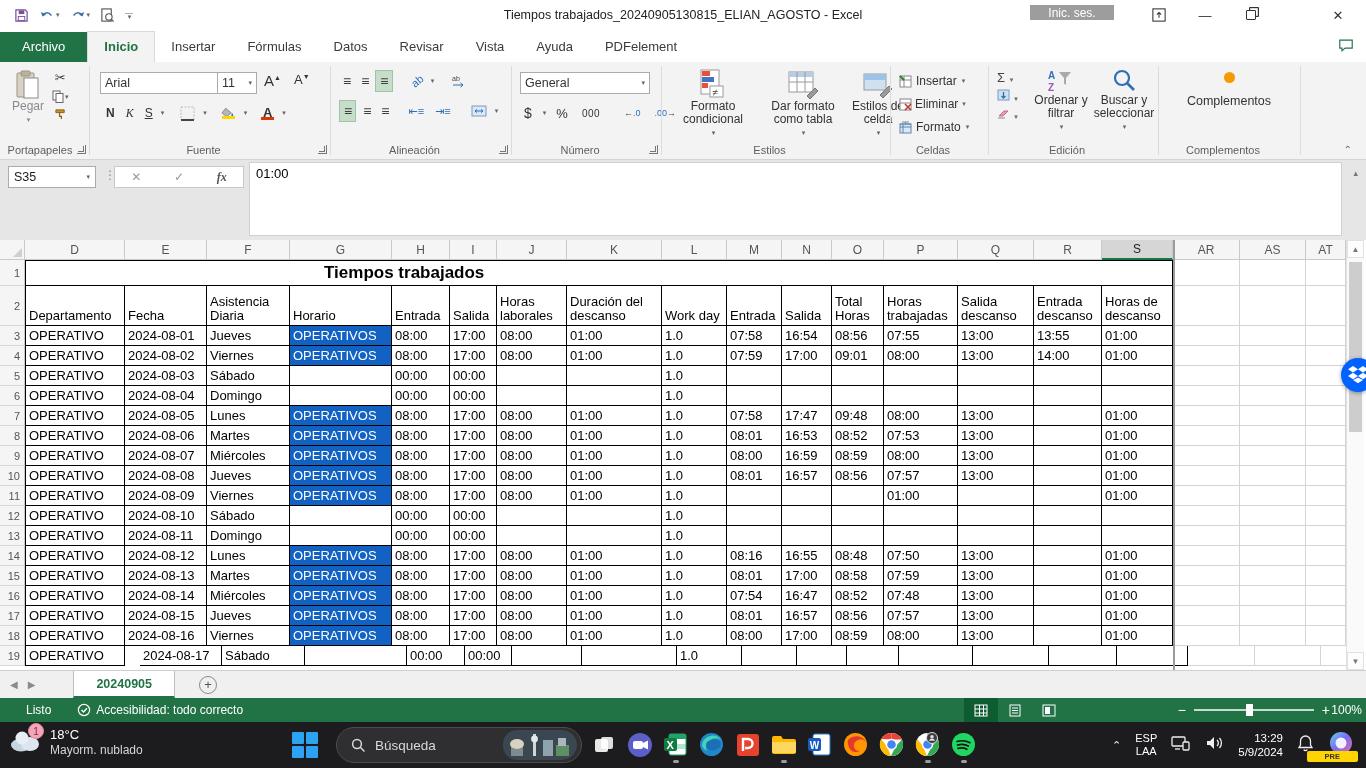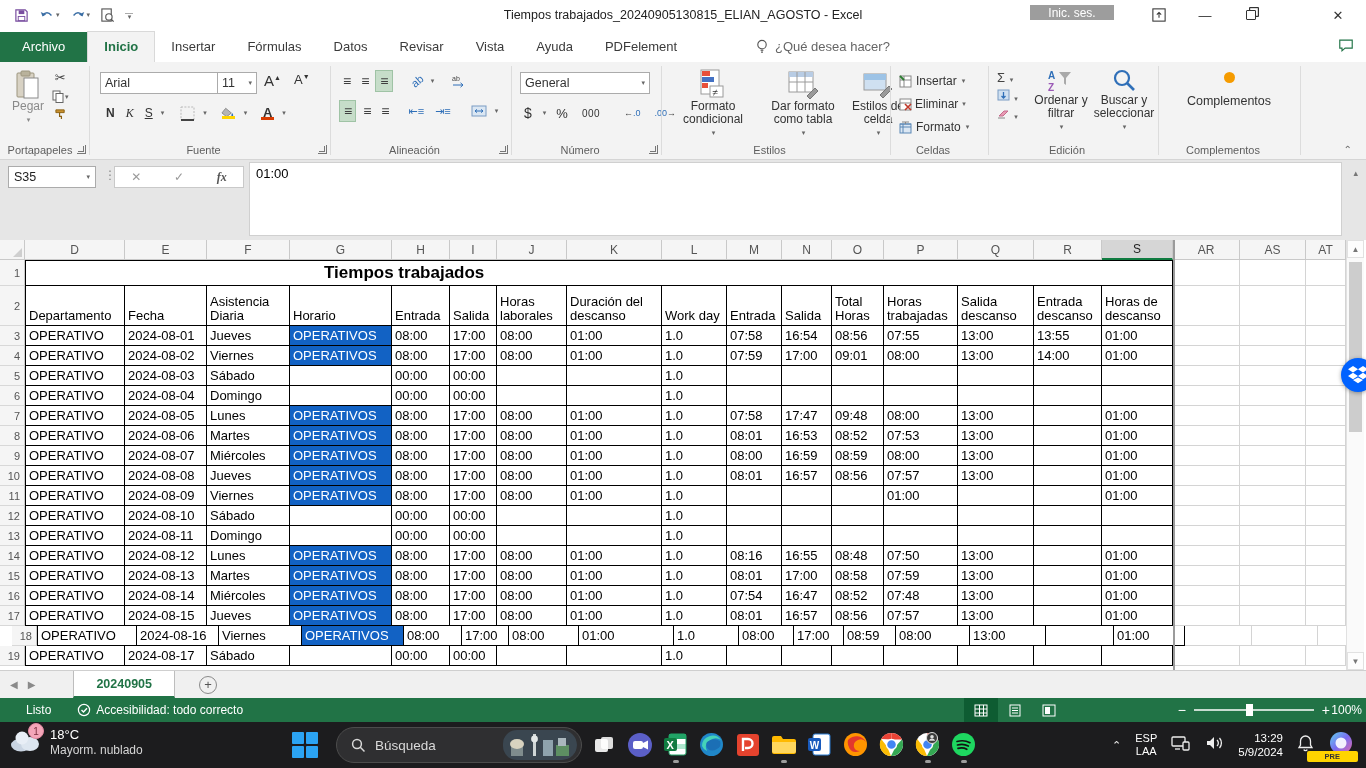--- a/index.html
+++ b/index.html
@@ -174,30 +174,20 @@
       <div class="rtab file">Archivo</div>
       <div class="rtab active">Inicio</div>
       <div class="rtab">Insertar</div>
       <div class="rtab">Fórmulas</div>
       <div class="rtab">Datos</div>
       <div class="rtab">Revisar</div>
       <div class="rtab">Vista</div>
       <div class="rtab">Ayuda</div>
       <div class="rtab">PDFelement</div>
     </div>
-  <div class="rtabs" style="left:740px;width:260px;background:transparent;pointer-events:none">
-    <div class="tellme" style="pointer-events:auto">
-      <svg width="12" height="15" viewBox="0 0 12 16">
-          <circle cx="6" cy="6" r="4.5" fill="none" stroke="#555" stroke-width="1.2"></circle>
-          <line x1="4.5" y1="12" x2="7.5" y2="12" stroke="#555" stroke-width="1.2"></line>
-          <line x1="5" y1="14" x2="7" y2="14" stroke="#555" stroke-width="1.2"></line>
-        </svg>
-      <span>¿Qué desea hacer?</span>
-    </div>
-  </div>
   <div class="comment-top">
     <svg width="16" height="15" viewBox="0 0 18 16">
         <path d="M2 2 h14 v9 h-8 l-3.5 3 v-3 H2 z" fill="none" stroke="#217346" stroke-width="1.3"></path>
       </svg>
   </div>
 
   <div class="ribbon">
 
     <div class="rgroup" style="left:0;width:90px">
       <div class="bigbtn" style="position:absolute;left:6px;top:8px;width:44px">
@@ -846,21 +836,21 @@
           <div class="tc dc" style="width: 50px;">16:57</div>
           <div class="tc dc" style="width: 52px;">08:56</div>
           <div class="tc dc" style="width: 74px;">07:57</div>
           <div class="tc dc" style="width: 76px;">13:00</div>
           <div class="tc dc" style="width: 68px;"></div>
           <div class="tc dc" style="width: 71px;">01:00</div>
           <div class="xc" style="width: 67px;"></div>
           <div class="xc" style="width: 66px;"></div>
           <div class="xc" style="width: 40px;"></div>
         </div>
-        <div class="grow" style="height: 20px; padding-left: 12px;">
+        <div class="grow" style="height: 20px;">
           <div class="rn">18</div>
           <div class="tc dc first" style="width: 100px;">OPERATIVO</div>
           <div class="tc dc" style="width: 82px;">2024-08-16</div>
           <div class="tc dc" style="width: 83px;">Viernes</div>
           <div class="tc dc blue" style="width: 102px;">OPERATIVOS</div>
           <div class="tc dc" style="width: 58px;">08:00</div>
           <div class="tc dc" style="width: 47px;">17:00</div>
           <div class="tc dc" style="width: 70px;">08:00</div>
           <div class="tc dc" style="width: 95px;">01:00</div>
           <div class="tc dc" style="width: 65px;">1.0</div>
@@ -871,21 +861,21 @@
           <div class="tc dc" style="width: 76px;">13:00</div>
           <div class="tc dc" style="width: 68px;"></div>
           <div class="tc dc" style="width: 71px;">01:00</div>
           <div class="xc" style="width: 67px;"></div>
           <div class="xc" style="width: 66px;"></div>
           <div class="xc" style="width: 40px;"></div>
         </div>
         <div class="grow" style="height: 20px;">
           <div class="rn">19</div>
           <div class="tc dc first" style="width: 100px;">OPERATIVO</div>
-          <div class="tc dc" style="width: 82px;">2024-08-17</div>
+          <div class="tc dc" style="width: 82px; margin-left: 15px;">2024-08-17</div>
           <div class="tc dc" style="width: 83px;">Sábado</div>
           <div class="tc dc" style="width: 102px;"></div>
           <div class="tc dc" style="width: 58px;">00:00</div>
           <div class="tc dc" style="width: 47px;">00:00</div>
           <div class="tc dc" style="width: 70px;"></div>
           <div class="tc dc" style="width: 95px;"></div>
           <div class="tc dc" style="width: 65px;">1.0</div>
           <div class="tc dc" style="width: 55px;"></div>
           <div class="tc dc" style="width: 50px;"></div>
           <div class="tc dc" style="width: 52px;"></div>

